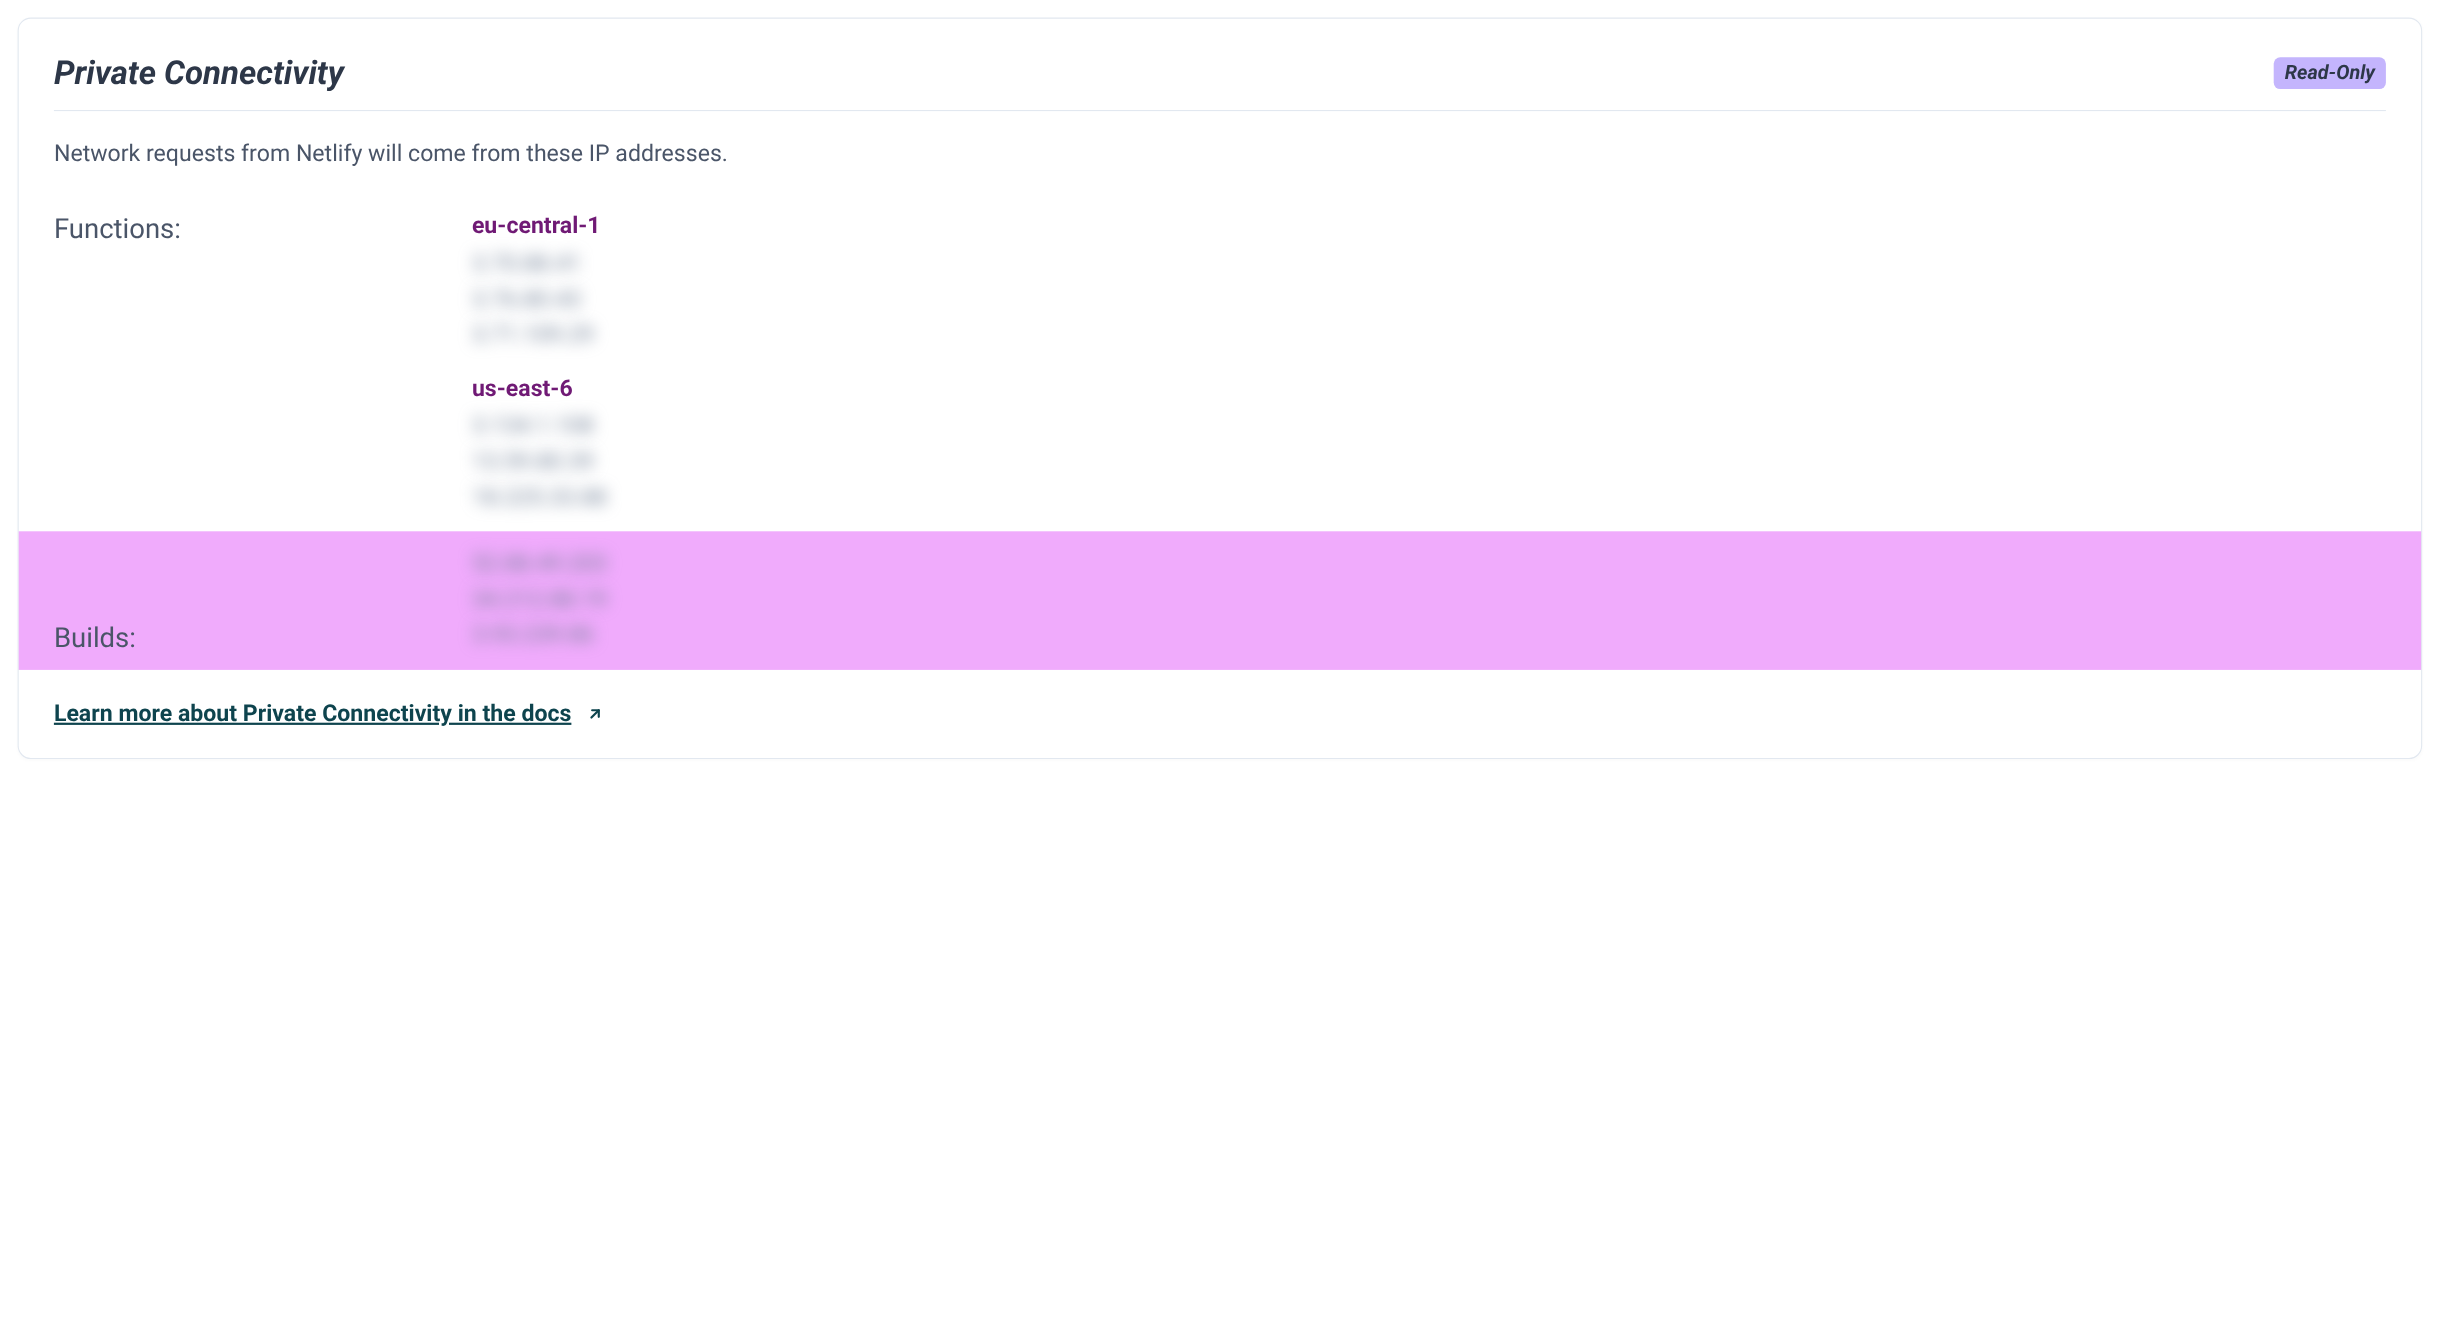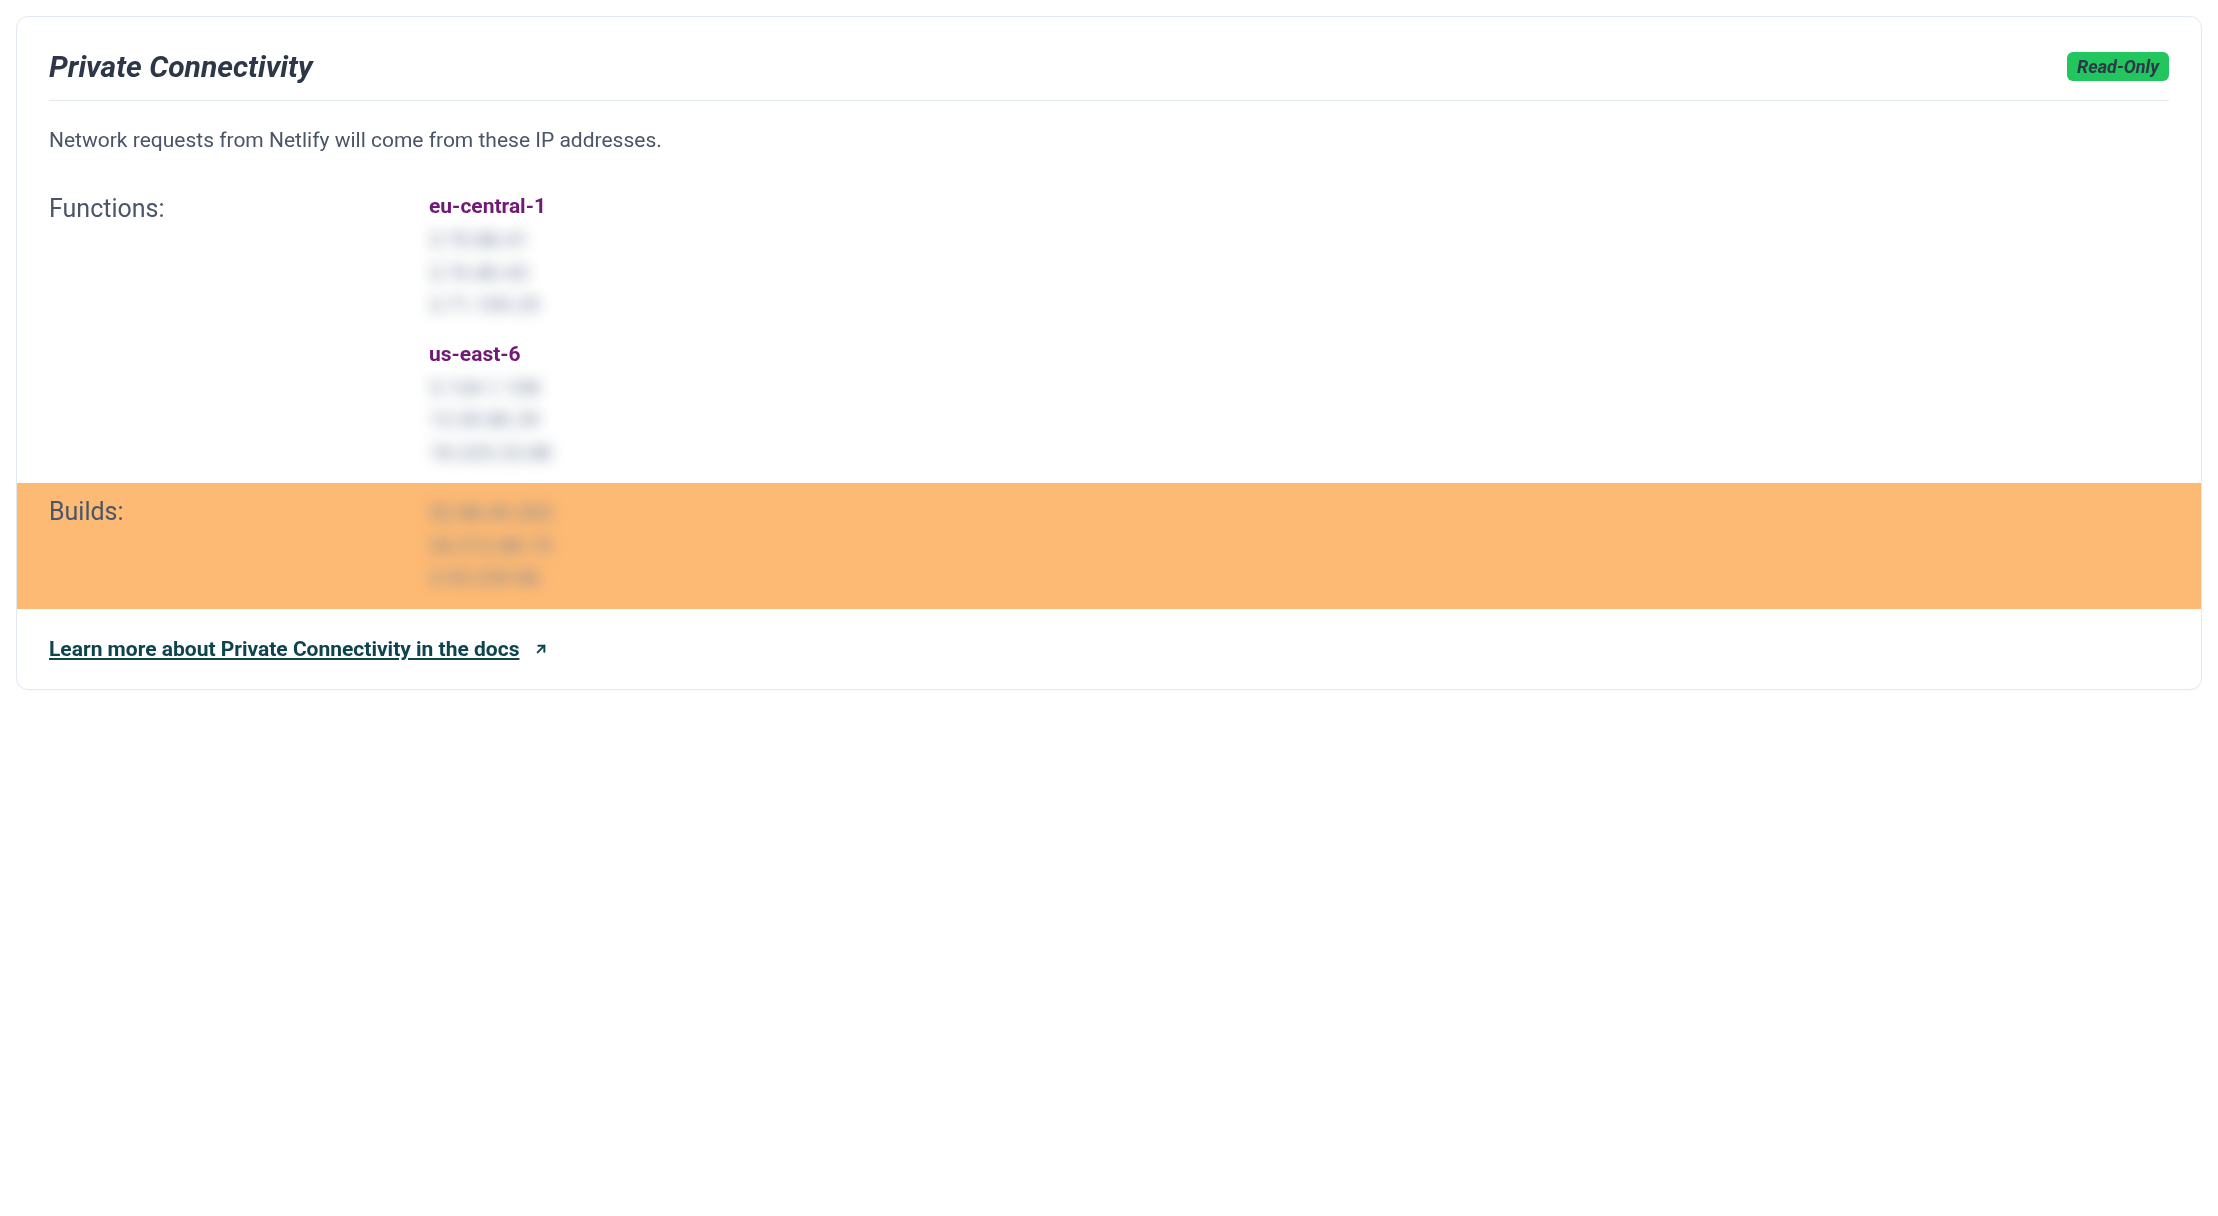--- a/index.html
+++ b/index.html
@@ -31,21 +31,21 @@
       font-style: italic;
     }
 
     .card-title {
       font-size: 30px;
       font-weight: 700;
       color: #2d3748;
     }
 
     .badge {
-      background: #22c55e;
+      background: #c4b5fd;
       border-radius: 6px;
       padding: 4px 10px;
       font-size: 18px;
       font-weight: 700;
       color: #2d3748;
     }
 
     .description {
       font-size: 21px;
       color: #4a5568;
@@ -56,21 +56,22 @@
     .row {
       display: flex;
       padding: 14px 0;
       margin-left: -32px;
       margin-right: -32px;
       padding-left: 32px;
       padding-right: 32px;
     }
 
     .row.alt {
-      background: #fdba74;
+      background: #f0abfc;
+      align-items: flex-end;
     }
 
     .row-label {
       width: 380px;
       flex-shrink: 0;
       font-size: 25px;
       color: #4a5568;
     }
 
     .row-value {

